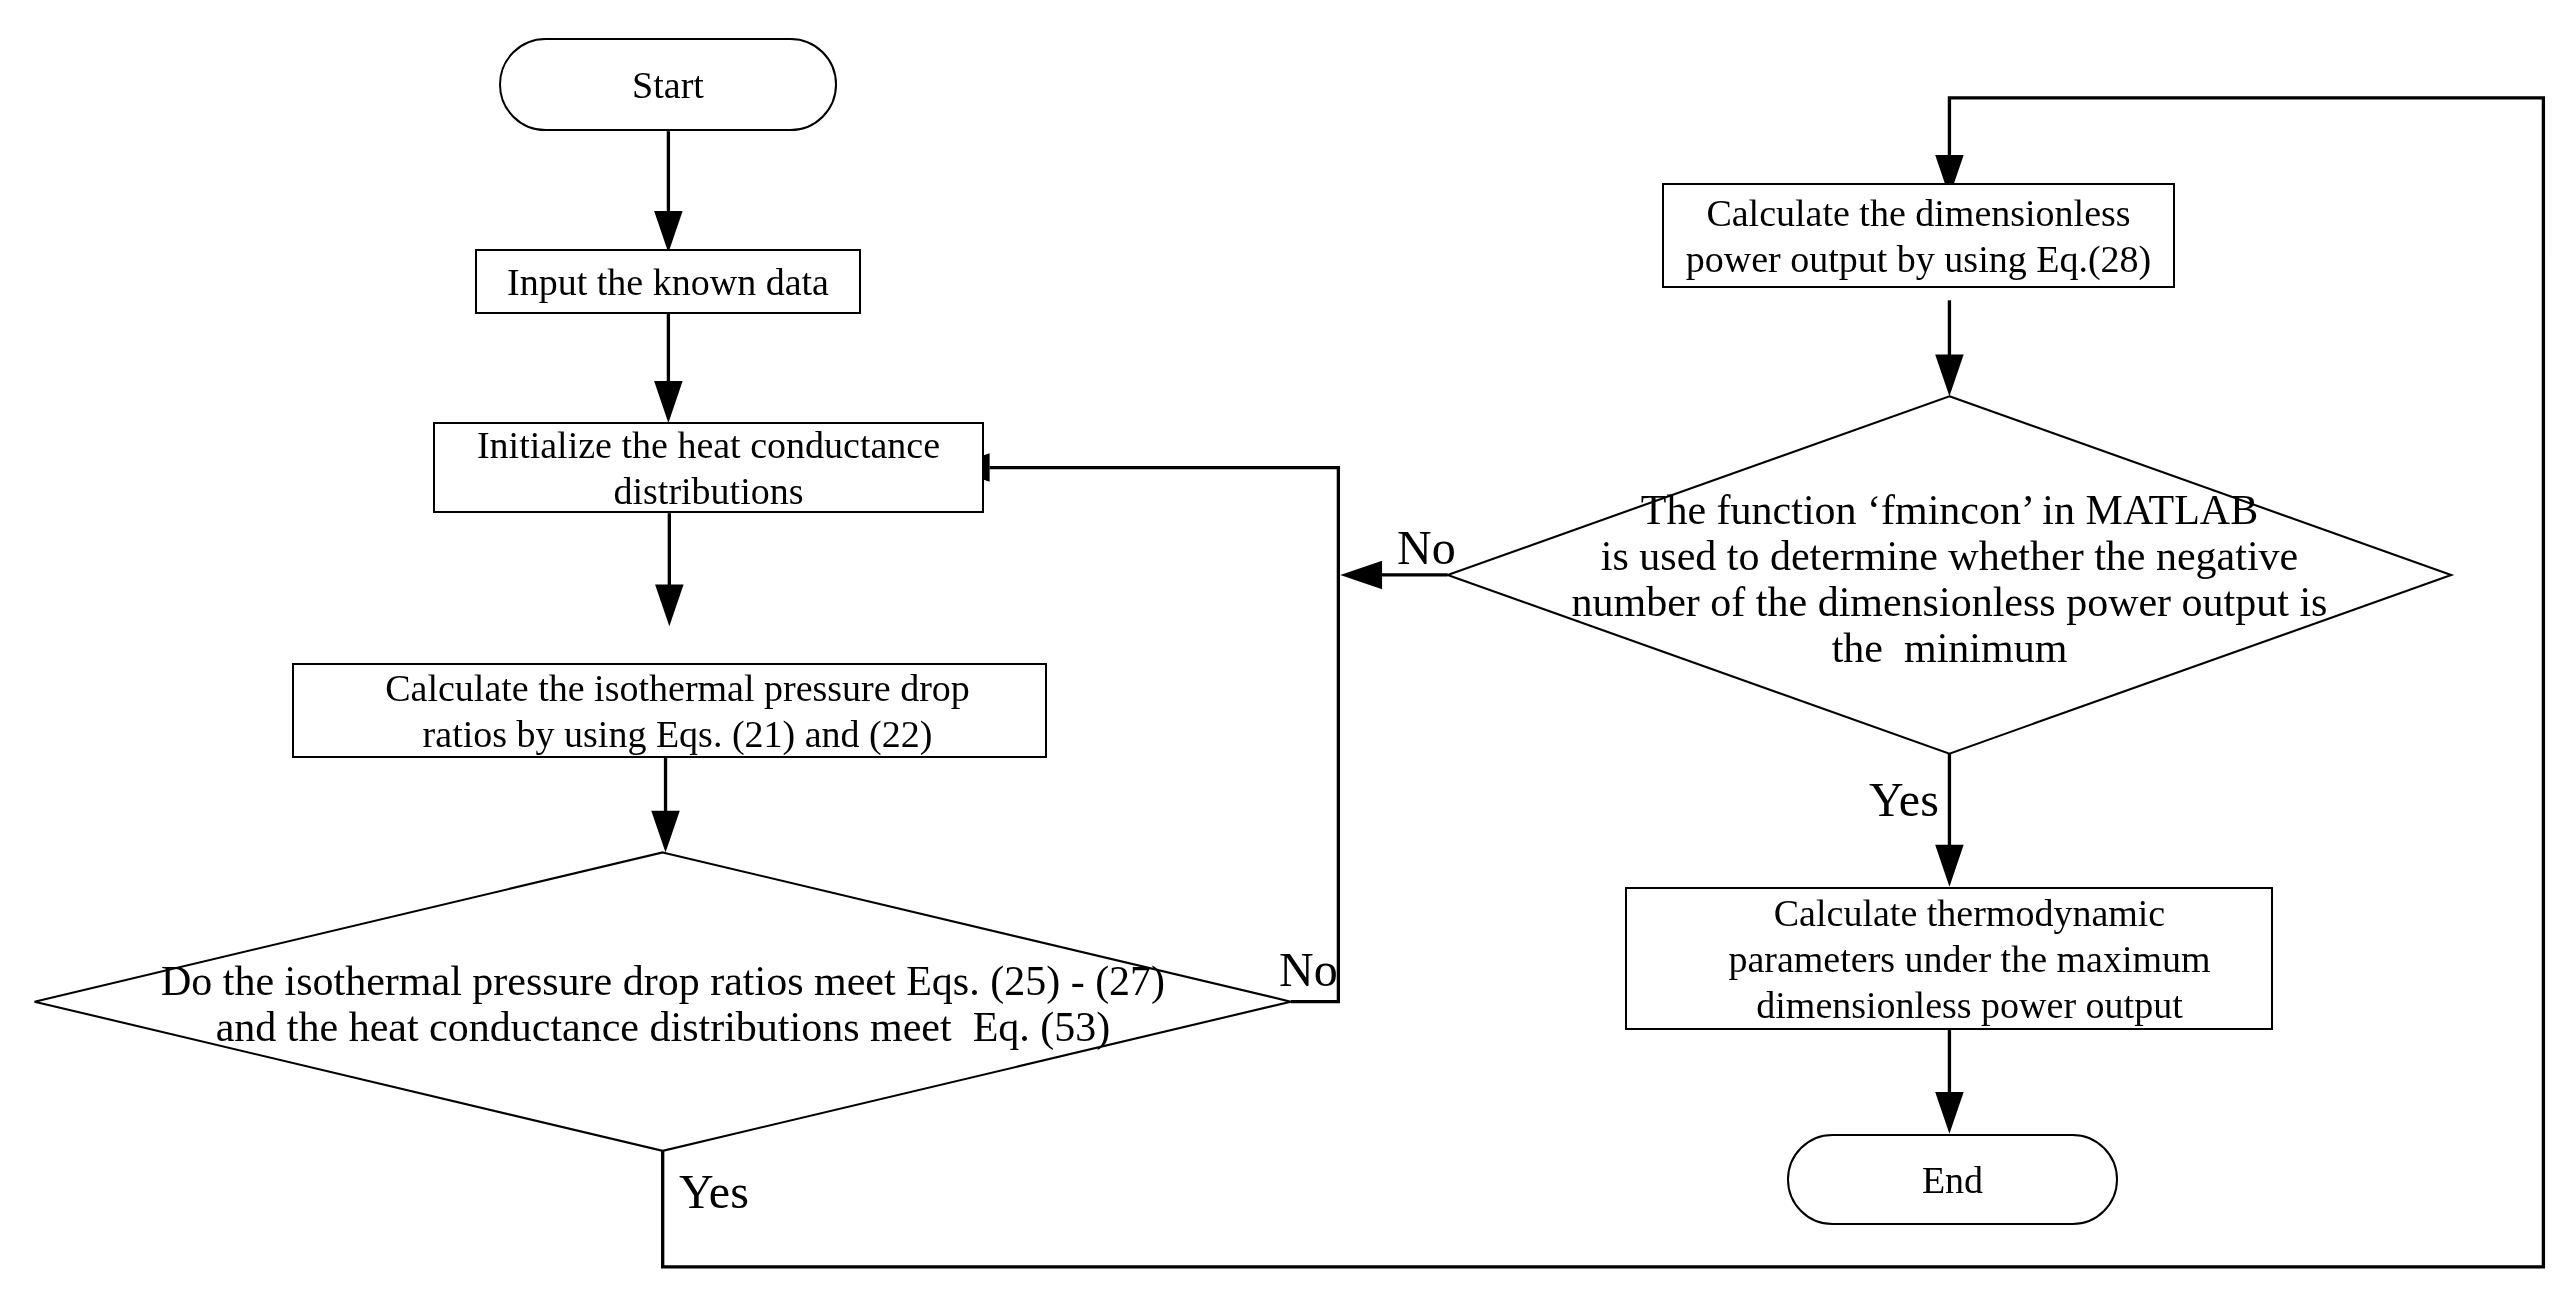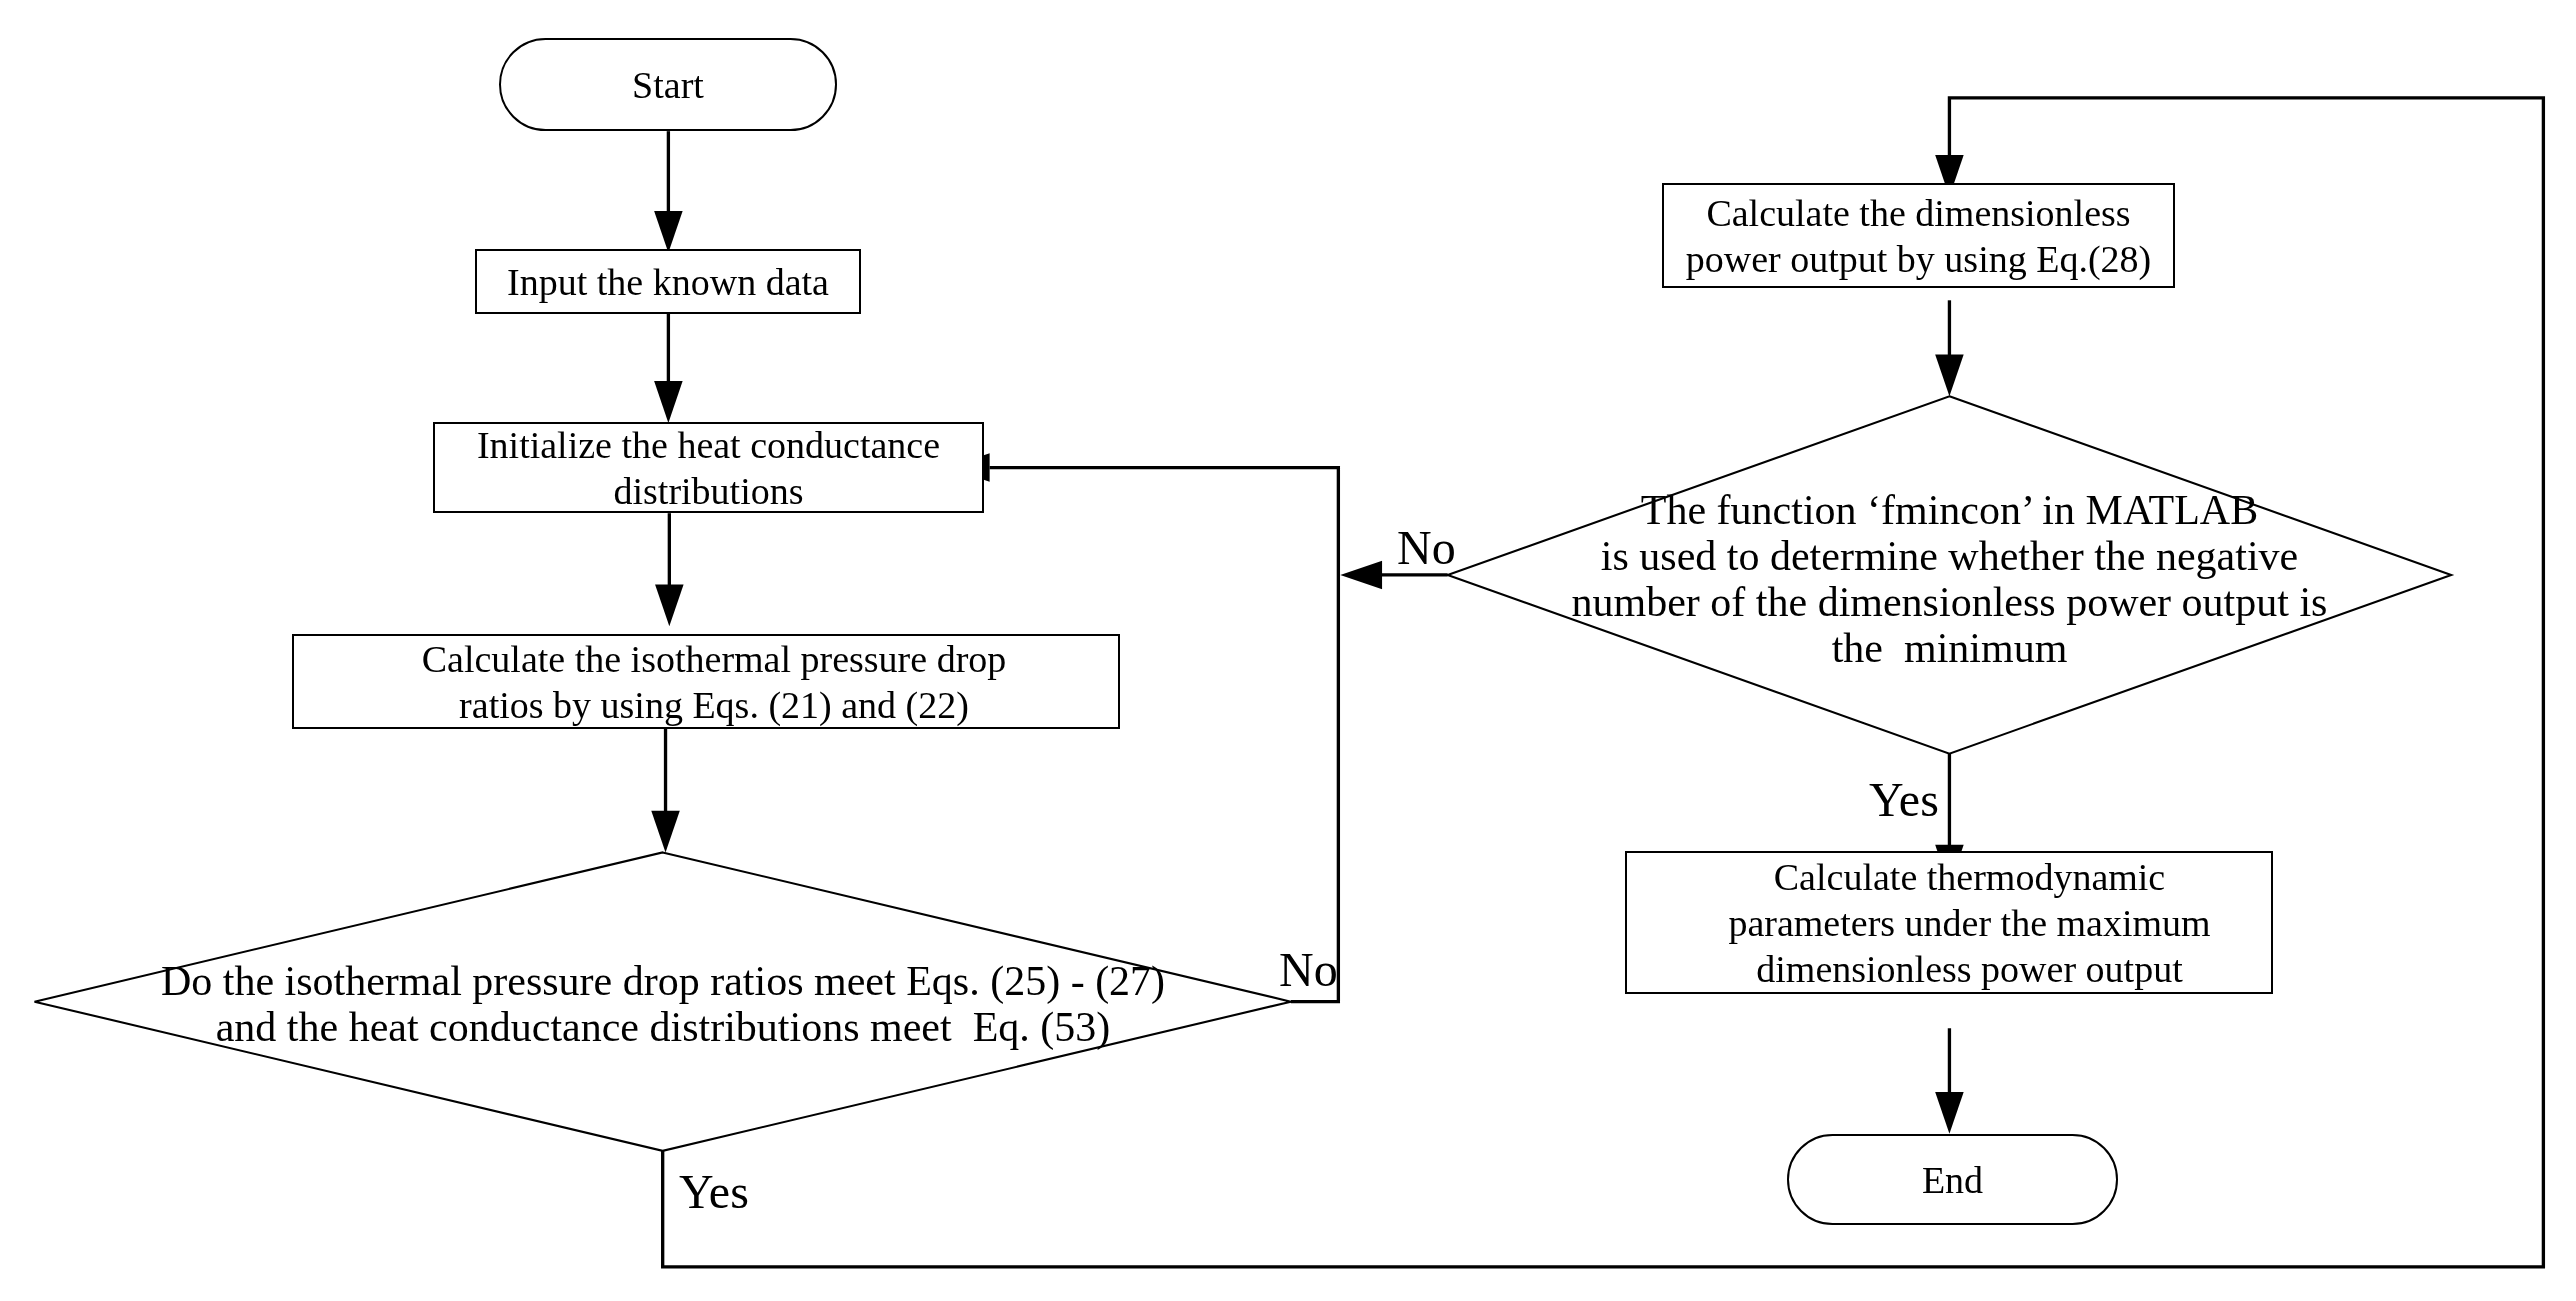--- a/index.html
+++ b/index.html
@@ -95,27 +95,27 @@
     </g>
   </svg>
 
   <div class="node stadium" style="left:499px; top:38px; width:338px; height:93px;">Start</div>
 
   <div class="node box" style="left:475px; top:249px; width:386px; height:65px;">Input the known data</div>
 
   <div class="node box" style="left:394px; top:422px; width:551px; height:91px;margin-left:39px;">Initialize the heat conductance
 distributions</div>
 
-  <div class="node box" style="left:292px; top:634px; width:828px; height:95px;padding-left:16px;">Calculate the isothermal pressure drop
+  <div class="node box" style="left:292px; top:663px; width:755px; height:95px;padding-left:16px;">Calculate the isothermal pressure drop
 ratios by using Eqs. (21) and (22)</div>
 
   <div class="node box" style="left:1662px; top:183px; width:513px; height:105px;">Calculate the dimensionless
 power output by using Eq.(28)</div>
 
-  <div class="node box" style="left:1625px; top:851px; width:648px; height:143px;padding-left:41px;">Calculate thermodynamic
+  <div class="node box" style="left:1625px; top:887px; width:648px; height:143px;padding-left:41px;">Calculate thermodynamic
 parameters under the maximum
 dimensionless power output</div>
 
   <div class="node stadium" style="left:1787px; top:1134px; width:331px; height:91px;">End</div>
 
   <div class="diamond-label" style="left:45px; top:958px; width:1236px;">Do the isothermal pressure drop ratios meet Eqs. (25) - (27)
 and the heat conductance distributions meet  Eq. (53)</div>
 
   <div class="diamond-label" style="left:1498px; top:487px; width:903px;">The function ‘fmincon’ in MATLAB
 is used to determine whether the negative

